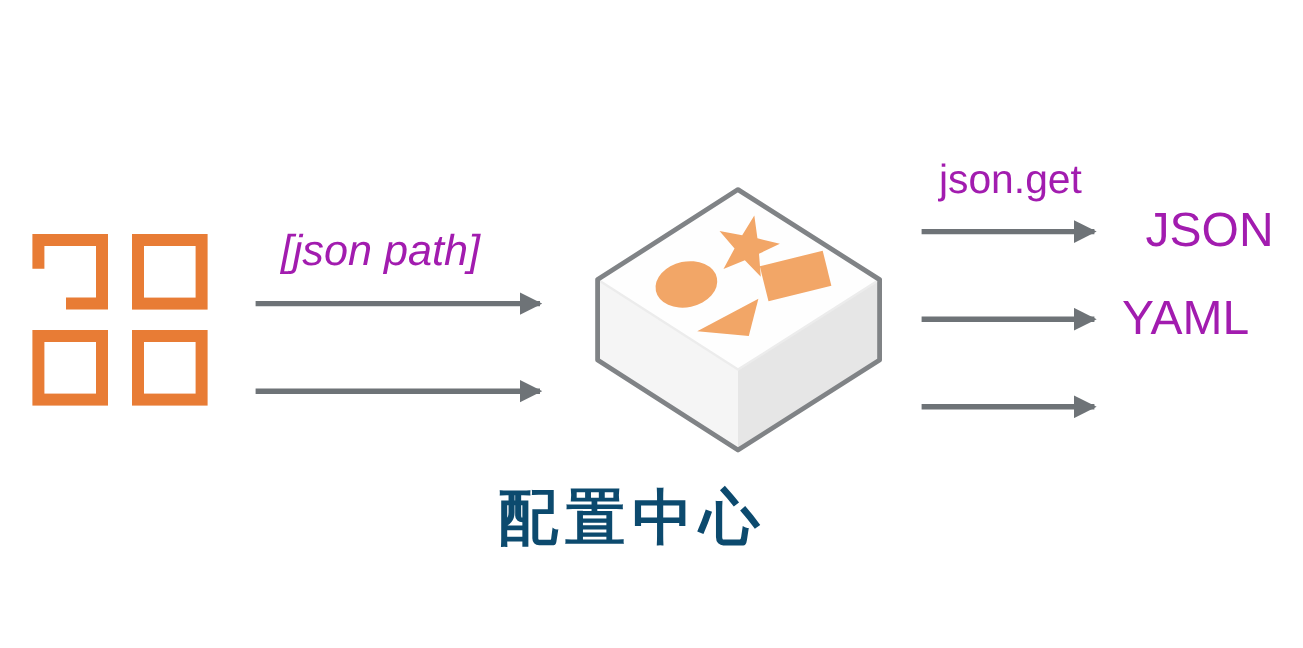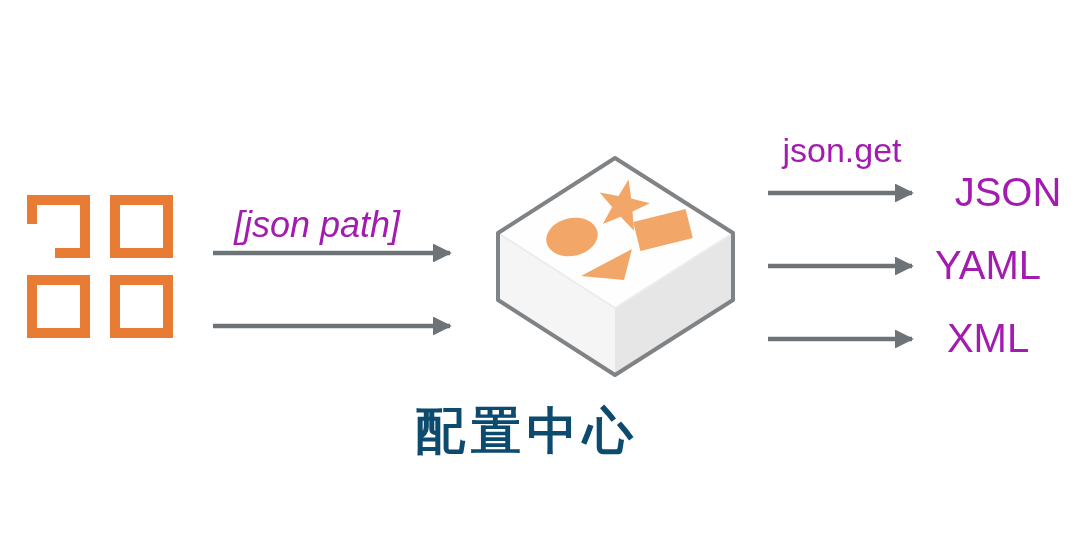--- a/index.html
+++ b/index.html
@@ -12,21 +12,21 @@
     font-family: "Liberation Sans", sans-serif;
   }
   .canvas svg { position: absolute; left: 0; top: 0; }
   .label {
     position: absolute;
     transform: translate(-50%, -50%);
     white-space: nowrap;
     color: #a21caf;
     line-height: 1;
   }
-  .label.italic { font-style: italic; font-size: 36px; margin-top: 16px; }
+  .label.italic { font-style: italic; font-size: 36px; }
   .label.api    { font-size: 34px; }
   .label.output { font-size: 40px; }
   .label.title  {
     font-size: 50px;
     font-weight: bold;
     letter-spacing: 6px;
     color: #0c4a6e;
   }
 </style>
 </head>
@@ -76,17 +76,16 @@
 
   <div class="label italic" style="left:317px; top:209px;">[json path]</div>
 
 
   <div class="label api" style="left:842px; top:150px;">json.get</div>
 
   <div class="label output" style="left:988px; top:192px;margin-left:20px;">JSON</div>
 
   <div class="label output" style="left:988px; top:265px;">YAML</div>
 
-  <div class="label output" style="left:988px; top:338px;">XML</div>
 
   <div class="label title" style="left:527px; top:431px;">配置中心</div>
 
 </div>
 
 </body></html>

